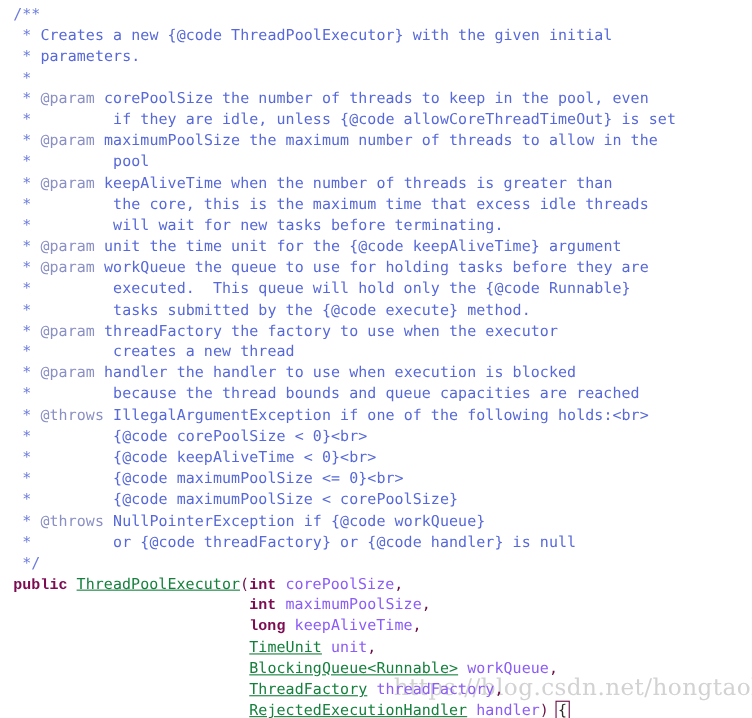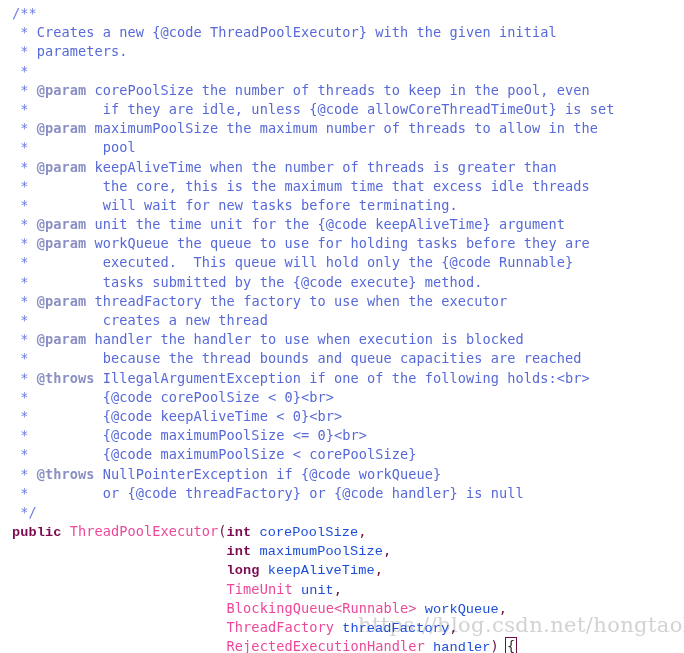--- a/index.html
+++ b/index.html
@@ -33,24 +33,24 @@
     line-height: 19.2px;
     letter-spacing: 0.07px;
     white-space: pre;
     z-index: 2;
   }
   .ln { display: block; height: 19.2px; white-space: pre; }
 
   
   .t-cmt       { color: #5769d8; text-align: center; }            
   .t-cmt-punct { color: #6b7bdd; }            
-  .t-tag       { color: #8a90c4; font-weight: bold; } 
+  .t-tag       { color: #8a90c4; font-weight: normal; } 
   .t-kw        { color: #7c0b52; font-weight: bold; font-family: Liberation Mono, monospace; } 
-  .t-type      { color: #ec4899; }            
-  .t-var       { color: #1d4ed8; font-family: Liberation Mono, monospace; }            
+  .t-type      { color: #15803d; text-decoration: underline; }            
+  .t-var       { color: #8b5cf6; }            
   .t-punct     { color: #6a0d45; }            
   .t-plain     { color: #2b2b2b; }
 
   
   .t-brace-hl {
     color: #2b2b2b;
     border: 1px solid #6a0d45;
     padding: 0 1px;
     margin: 0 -2px;
     line-height: 1;

